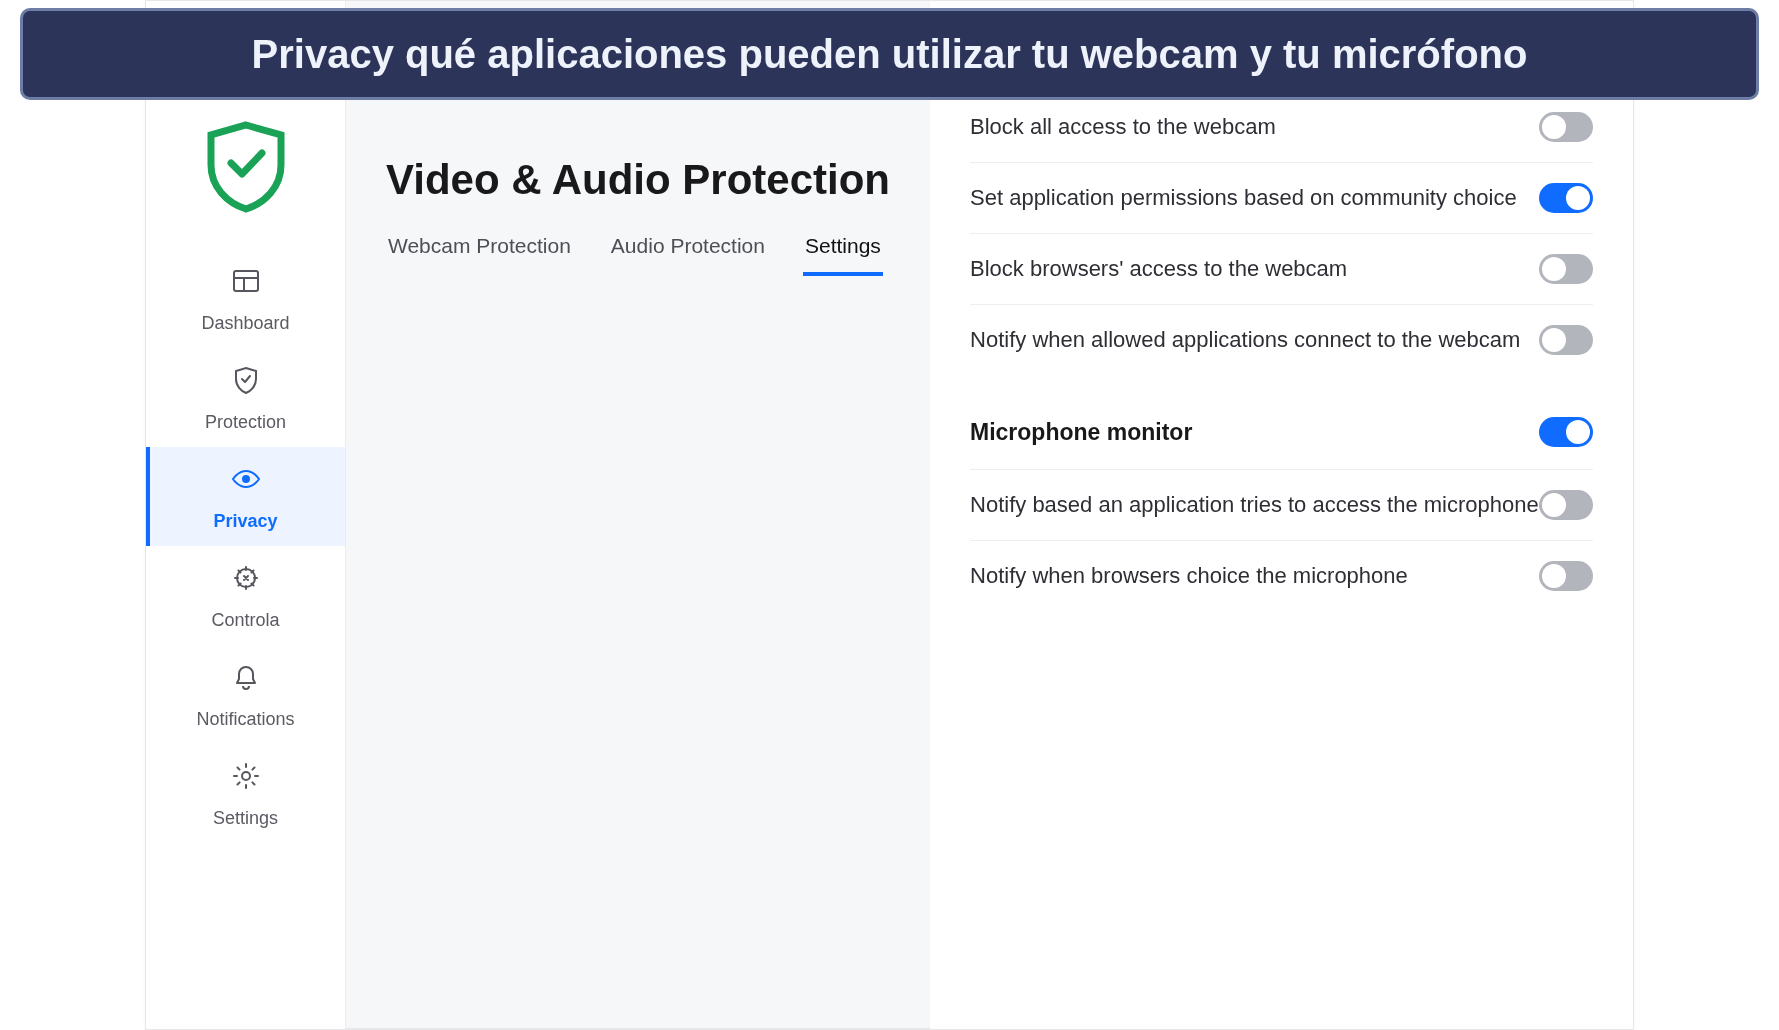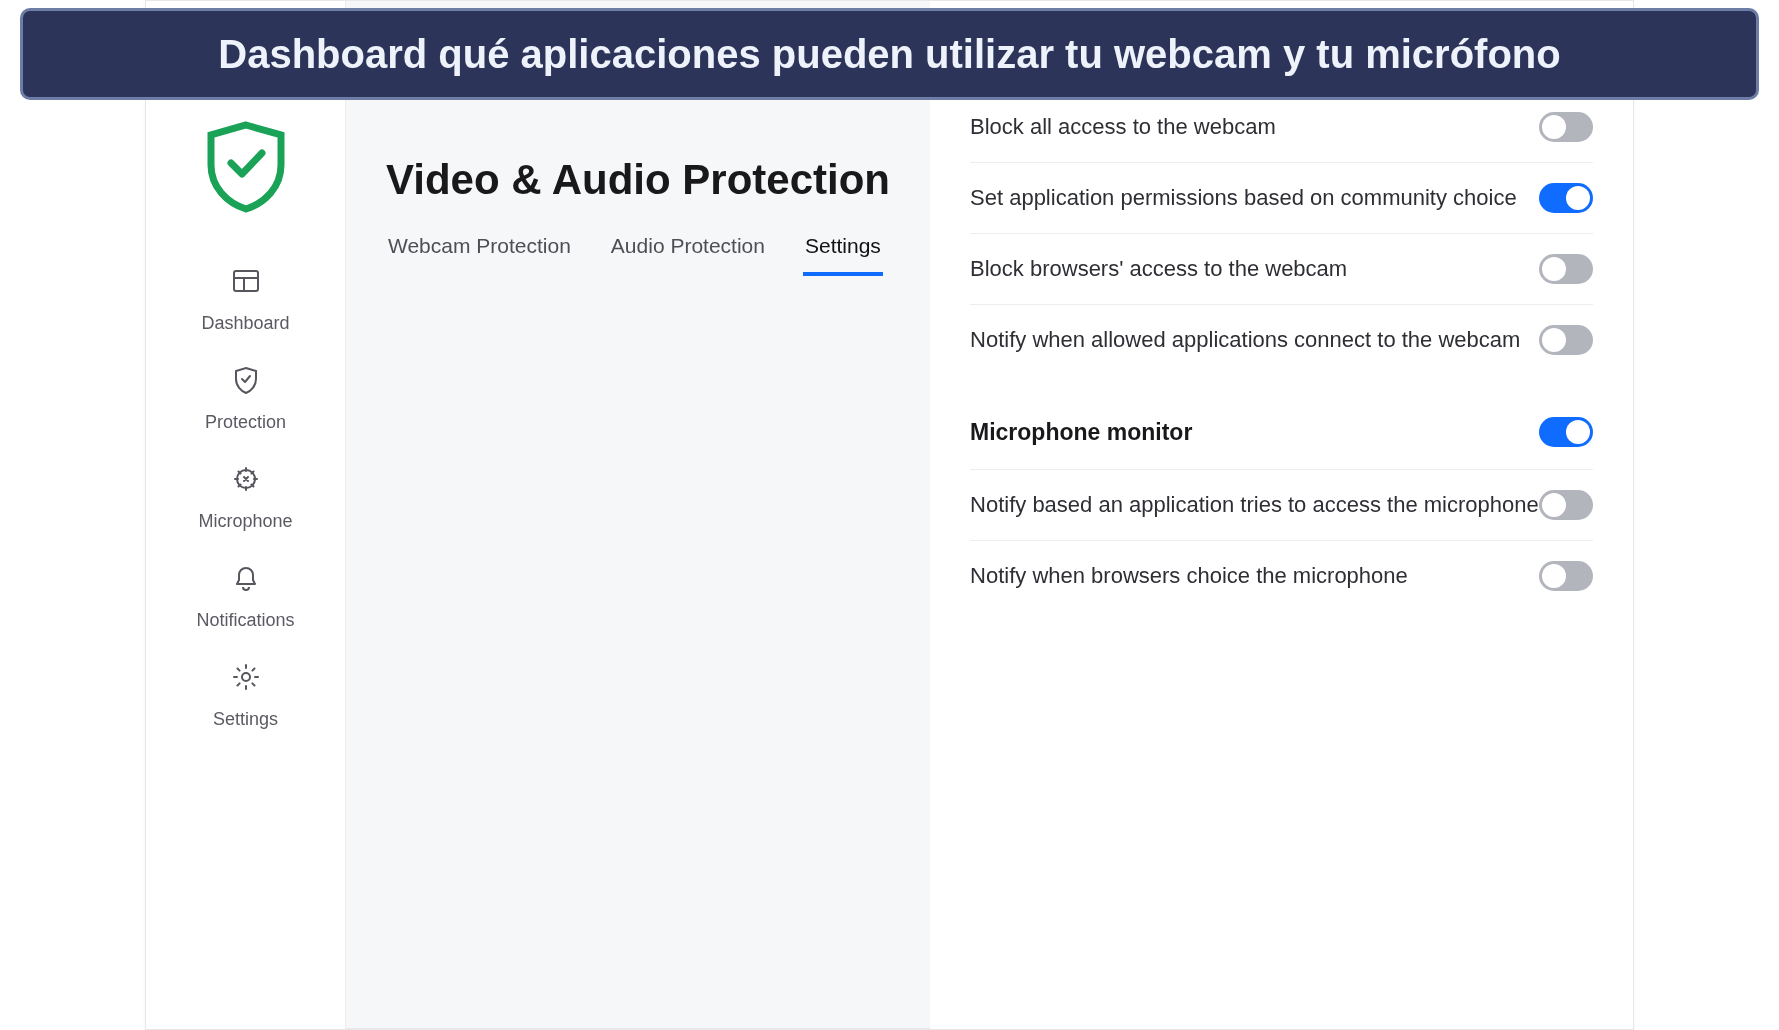--- a/index.html
+++ b/index.html
@@ -211,30 +211,39 @@
     <div class="sidebar-item">
       <span>
         <svg viewBox="0 0 32 32">
             <path d="M16 4 L26 7 V15 C26 22 21 27 16 29 C11 27 6 22 6 15 V7 Z" fill="none" class="ic-stroke" stroke-width="2"></path>
             <path d="M12 15 L15 18 L20 12" fill="none" class="ic-stroke" stroke-width="2" stroke-linecap="round" stroke-linejoin="round"></path>
           </svg>
       </span>
       <span class="label">Protection</span>
     </div>
 
+    <div class="sidebar-item active">
+      <span>
+        <svg viewBox="0 0 32 32">
+            <path d="M3 16 C3 16 8 8 16 8 C24 8 29 16 29 16 C29 16 24 24 16 24 C8 24 3 16 3 16 Z" fill="none" class="ic-stroke" stroke="#0f6cff" stroke-width="2"></path>
+            <circle cx="16" cy="16" r="4" class="ic-fill" fill="#0f6cff"></circle>
+          </svg>
+      </span>
+      <span class="label">Privacy</span>
+    </div>
 
     <div class="sidebar-item">
       <span>
         <svg viewBox="0 0 32 32">
             <circle cx="16" cy="16" r="9" fill="none" class="ic-stroke" stroke-width="2"></circle>
             <path d="M16 5v3M16 24v3M5 16h3M24 16h3M8.5 8.5l2 2M21.5 21.5l2 2M8.5 23.5l2-2M21.5 10.5l2-2" class="ic-stroke" stroke-width="2" stroke-linecap="round"></path>
             <path d="M14 14 L18 18 M18 14 L14 18" class="ic-stroke" stroke-width="2" stroke-linecap="round"></path>
           </svg>
       </span>
-      <span class="label">Microphone</span>
+      <span class="label">Controla</span>
     </div>
 
     <div class="sidebar-item">
       <span>
         <svg viewBox="0 0 32 32">
             <path d="M16 6 C12 6 9 9 9 13 V18 L7 22 H25 L23 18 V13 C23 9 20 6 16 6 Z" fill="none" class="ic-stroke" stroke-width="2" stroke-linejoin="round"></path>
             <path d="M13 25 C13 26.7 14.3 28 16 28 C17.7 28 19 26.7 19 25" fill="none" class="ic-stroke" stroke-width="2"></path>
           </svg>
       </span>
       <span class="label">Notifications</span>
@@ -297,14 +306,14 @@
       <div class="setting-row">
         <div class="setting-label">Notify when browsers choice the microphone</div>
         <div class="toggle off"></div>
       </div>
 
     </div>
   </main>
 </div>
 
 <div class="banner">
-  <div class="banner-text">Dashboard qué aplicaciones pueden utilizar tu webcam y tu micrófono</div>
+  <div class="banner-text">Privacy qué aplicaciones pueden utilizar tu webcam y tu micrófono</div>
 </div>
 
 </body></html>

